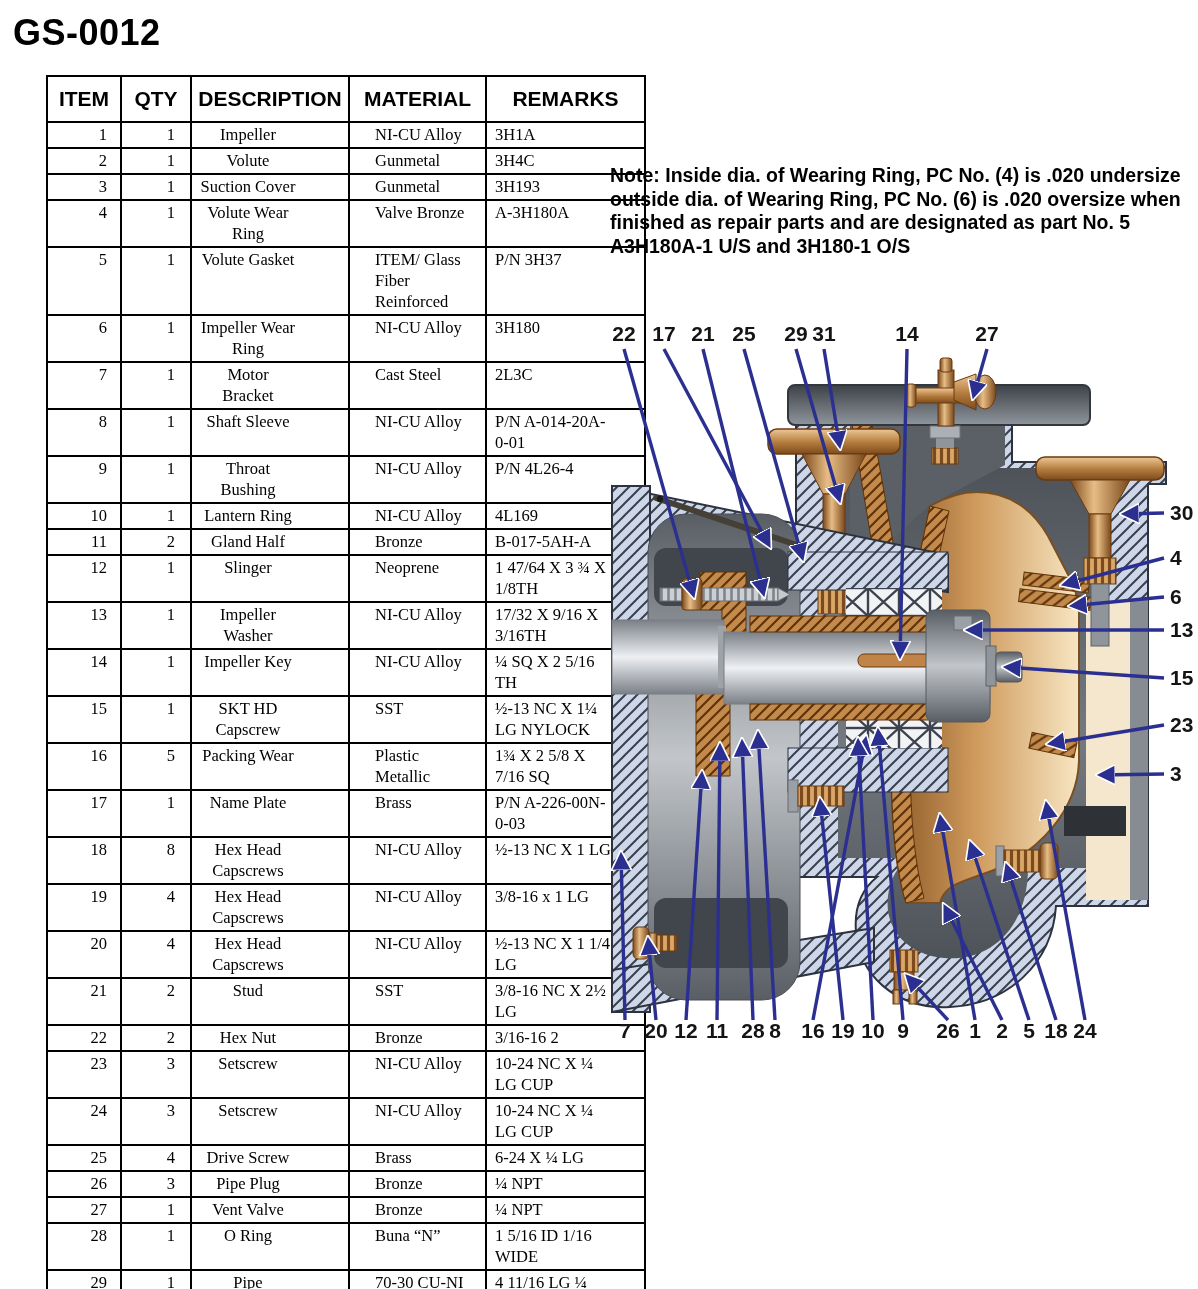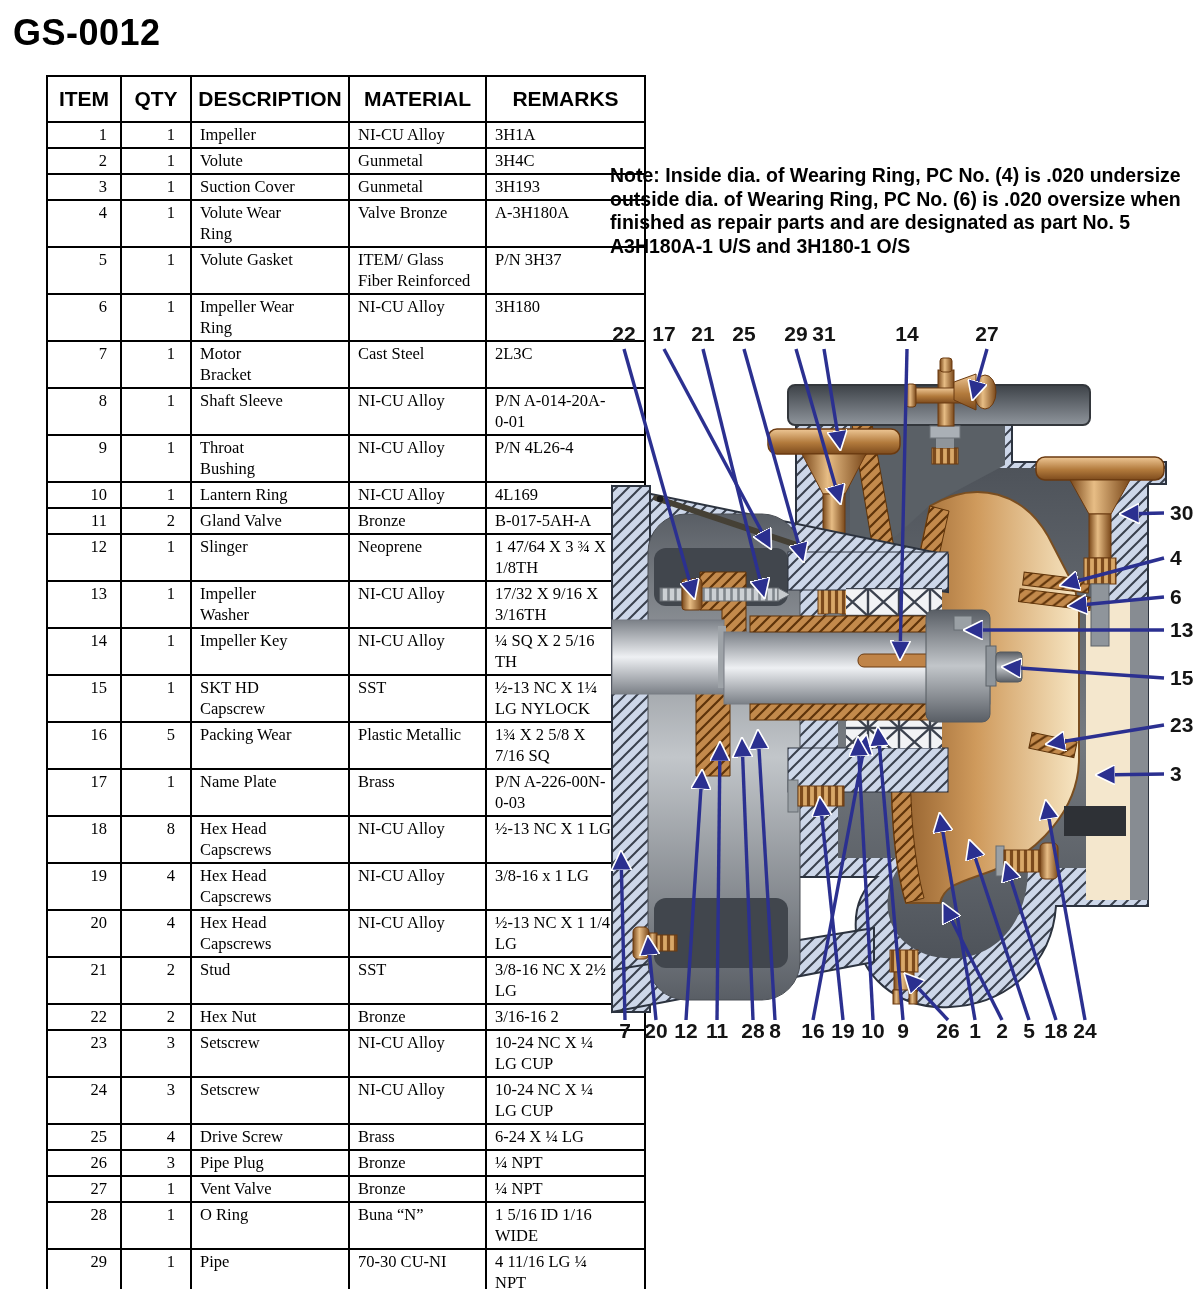--- a/index.html
+++ b/index.html
@@ -20,22 +20,22 @@
     text-align:center;vertical-align:middle;height:40px;padding:2px 4px;
     font-family:"Liberation Sans",sans-serif;
   }
   table.parts td{
     border:2px solid #000;
     font-family:"Liberation Serif",serif;font-size:16.5px;line-height:21px;
     padding:1px 5px 2px 8px;vertical-align:top;word-wrap:break-word;
   }
   table.parts td.c-item{text-align:right;padding-right:13px;}
   table.parts td.c-qty{text-align:right;padding-right:15px;}
-  table.parts td.c-desc{padding-right:52px;}
-  table.parts td.c-mat{padding-right:14px;padding-left:8px;}
+  table.parts td.c-desc{padding-right:52px;text-align:center;}
+  table.parts td.c-mat{padding-right:14px;padding-left:25px;}
   table.parts td.c-rem{padding-right:28px;}
   .note{
     position:absolute;left:610px;top:164px;width:590px;
     font-size:19.5px;font-weight:bold;line-height:23.5px;
   }
   #diagram{position:absolute;left:600px;top:318px;}
   .co-label{
     font-family:"Liberation Sans",sans-serif;font-weight:bold;
     font-size:21px;fill:#141414;
   }
@@ -122,21 +122,21 @@
       <tr>
         <td class="c-item">10</td>
         <td class="c-qty">1</td>
         <td class="c-desc">Lantern Ring</td>
         <td class="c-mat">NI-CU Alloy</td>
         <td class="c-rem">4L169</td>
       </tr>
       <tr>
         <td class="c-item">11</td>
         <td class="c-qty">2</td>
-        <td class="c-desc">Gland Valve</td>
+        <td class="c-desc">Gland Half</td>
         <td class="c-mat">Bronze</td>
         <td class="c-rem">B-017-5AH-A</td>
       </tr>
       <tr>
         <td class="c-item">12</td>
         <td class="c-qty">1</td>
         <td class="c-desc">Slinger</td>
         <td class="c-mat">Neoprene</td>
         <td class="c-rem">1 47/64 X 3 ¾ X 1/8TH</td>
       </tr>

